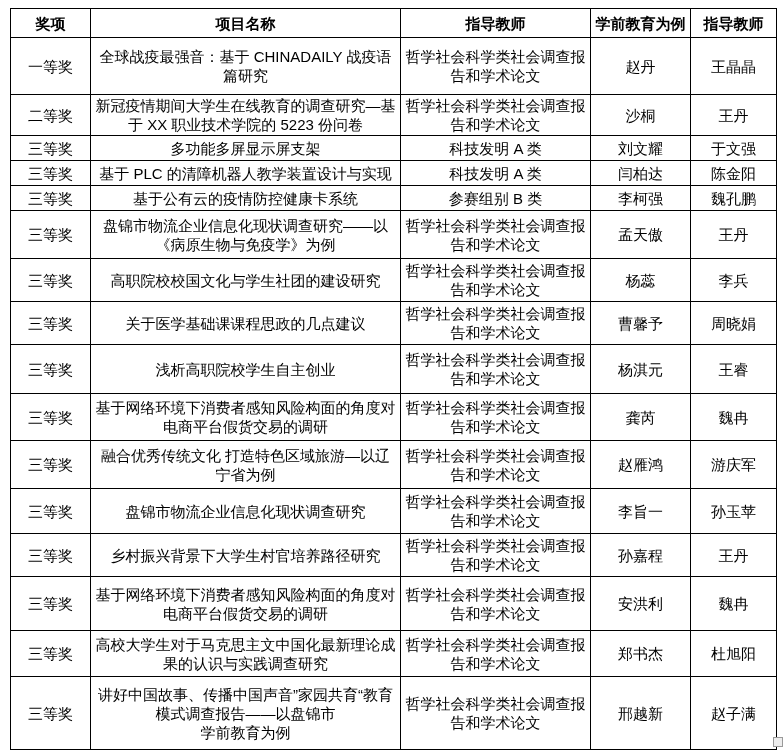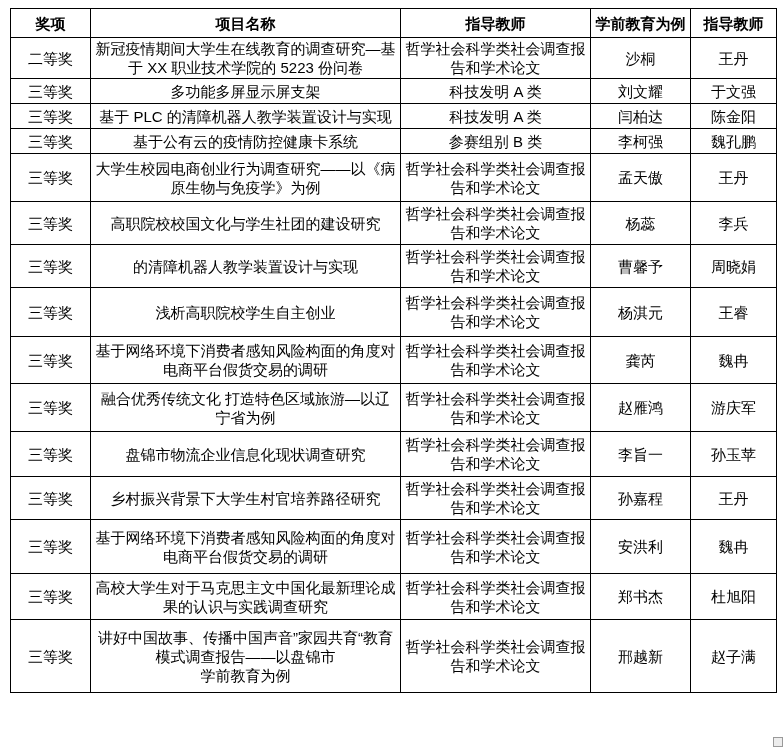--- a/index.html
+++ b/index.html
@@ -77,20 +77,27 @@
     <thead>
       <tr>
         <th>奖项</th>
         <th>项目名称</th>
         <th>指导教师</th>
         <th>学前教育为例</th>
         <th>指导教师</th>
       </tr>
     </thead>
     <tbody id="table-body">
+        <tr style="height: 57px;">
+          <td class="award-cell">一等奖</td>
+          <td class="project-cell">全球战疫最强音：基于 CHINADAILY 战疫语篇研究</td>
+          <td class="category-cell">哲学社会科学类社会调查报告和学术论文</td>
+          <td class="applicant-cell">赵丹</td>
+          <td class="advisor-cell">王晶晶</td>
+        </tr>
         <tr style="height: 34px;">
           <td class="award-cell">二等奖</td>
           <td class="project-cell">新冠疫情期间大学生在线教育的调查研究—基于 XX 职业技术学院的 5223 份问卷</td>
           <td class="category-cell">哲学社会科学类社会调查报告和学术论文</td>
           <td class="applicant-cell">沙桐</td>
           <td class="advisor-cell">王丹</td>
         </tr>
         <tr style="height: 25px;">
           <td class="award-cell">三等奖</td>
           <td class="project-cell">多功能多屏显示屏支架</td>
@@ -107,35 +114,35 @@
         </tr>
         <tr style="height: 25px;">
           <td class="award-cell">三等奖</td>
           <td class="project-cell">基于公有云的疫情防控健康卡系统</td>
           <td class="category-cell">参赛组别 B 类</td>
           <td class="applicant-cell">李柯强</td>
           <td class="advisor-cell">魏孔鹏</td>
         </tr>
         <tr style="height: 48px;">
           <td class="award-cell">三等奖</td>
-          <td class="project-cell">大学生校园电商创业行为调查研究——以《病原生物与免疫学》为例</td>
+          <td class="project-cell">盘锦市物流企业信息化现状调查研究——以《病原生物与免疫学》为例</td>
           <td class="category-cell">哲学社会科学类社会调查报告和学术论文</td>
           <td class="applicant-cell">孟天傲</td>
           <td class="advisor-cell">王丹</td>
         </tr>
         <tr style="height: 43px;">
           <td class="award-cell">三等奖</td>
           <td class="project-cell">高职院校校国文化与学生社团的建设研究</td>
           <td class="category-cell">哲学社会科学类社会调查报告和学术论文</td>
           <td class="applicant-cell">杨蕊</td>
           <td class="advisor-cell">李兵</td>
         </tr>
         <tr style="height: 43px;">
           <td class="award-cell">三等奖</td>
-          <td class="project-cell">的清障机器人教学装置设计与实现</td>
+          <td class="project-cell">关于医学基础课课程思政的几点建议</td>
           <td class="category-cell">哲学社会科学类社会调查报告和学术论文</td>
           <td class="applicant-cell">曹馨予</td>
           <td class="advisor-cell">周晓娟</td>
         </tr>
         <tr style="height: 49px;">
           <td class="award-cell">三等奖</td>
           <td class="project-cell">浅析高职院校学生自主创业</td>
           <td class="category-cell">哲学社会科学类社会调查报告和学术论文</td>
           <td class="applicant-cell">杨淇元</td>
           <td class="advisor-cell">王睿</td>

